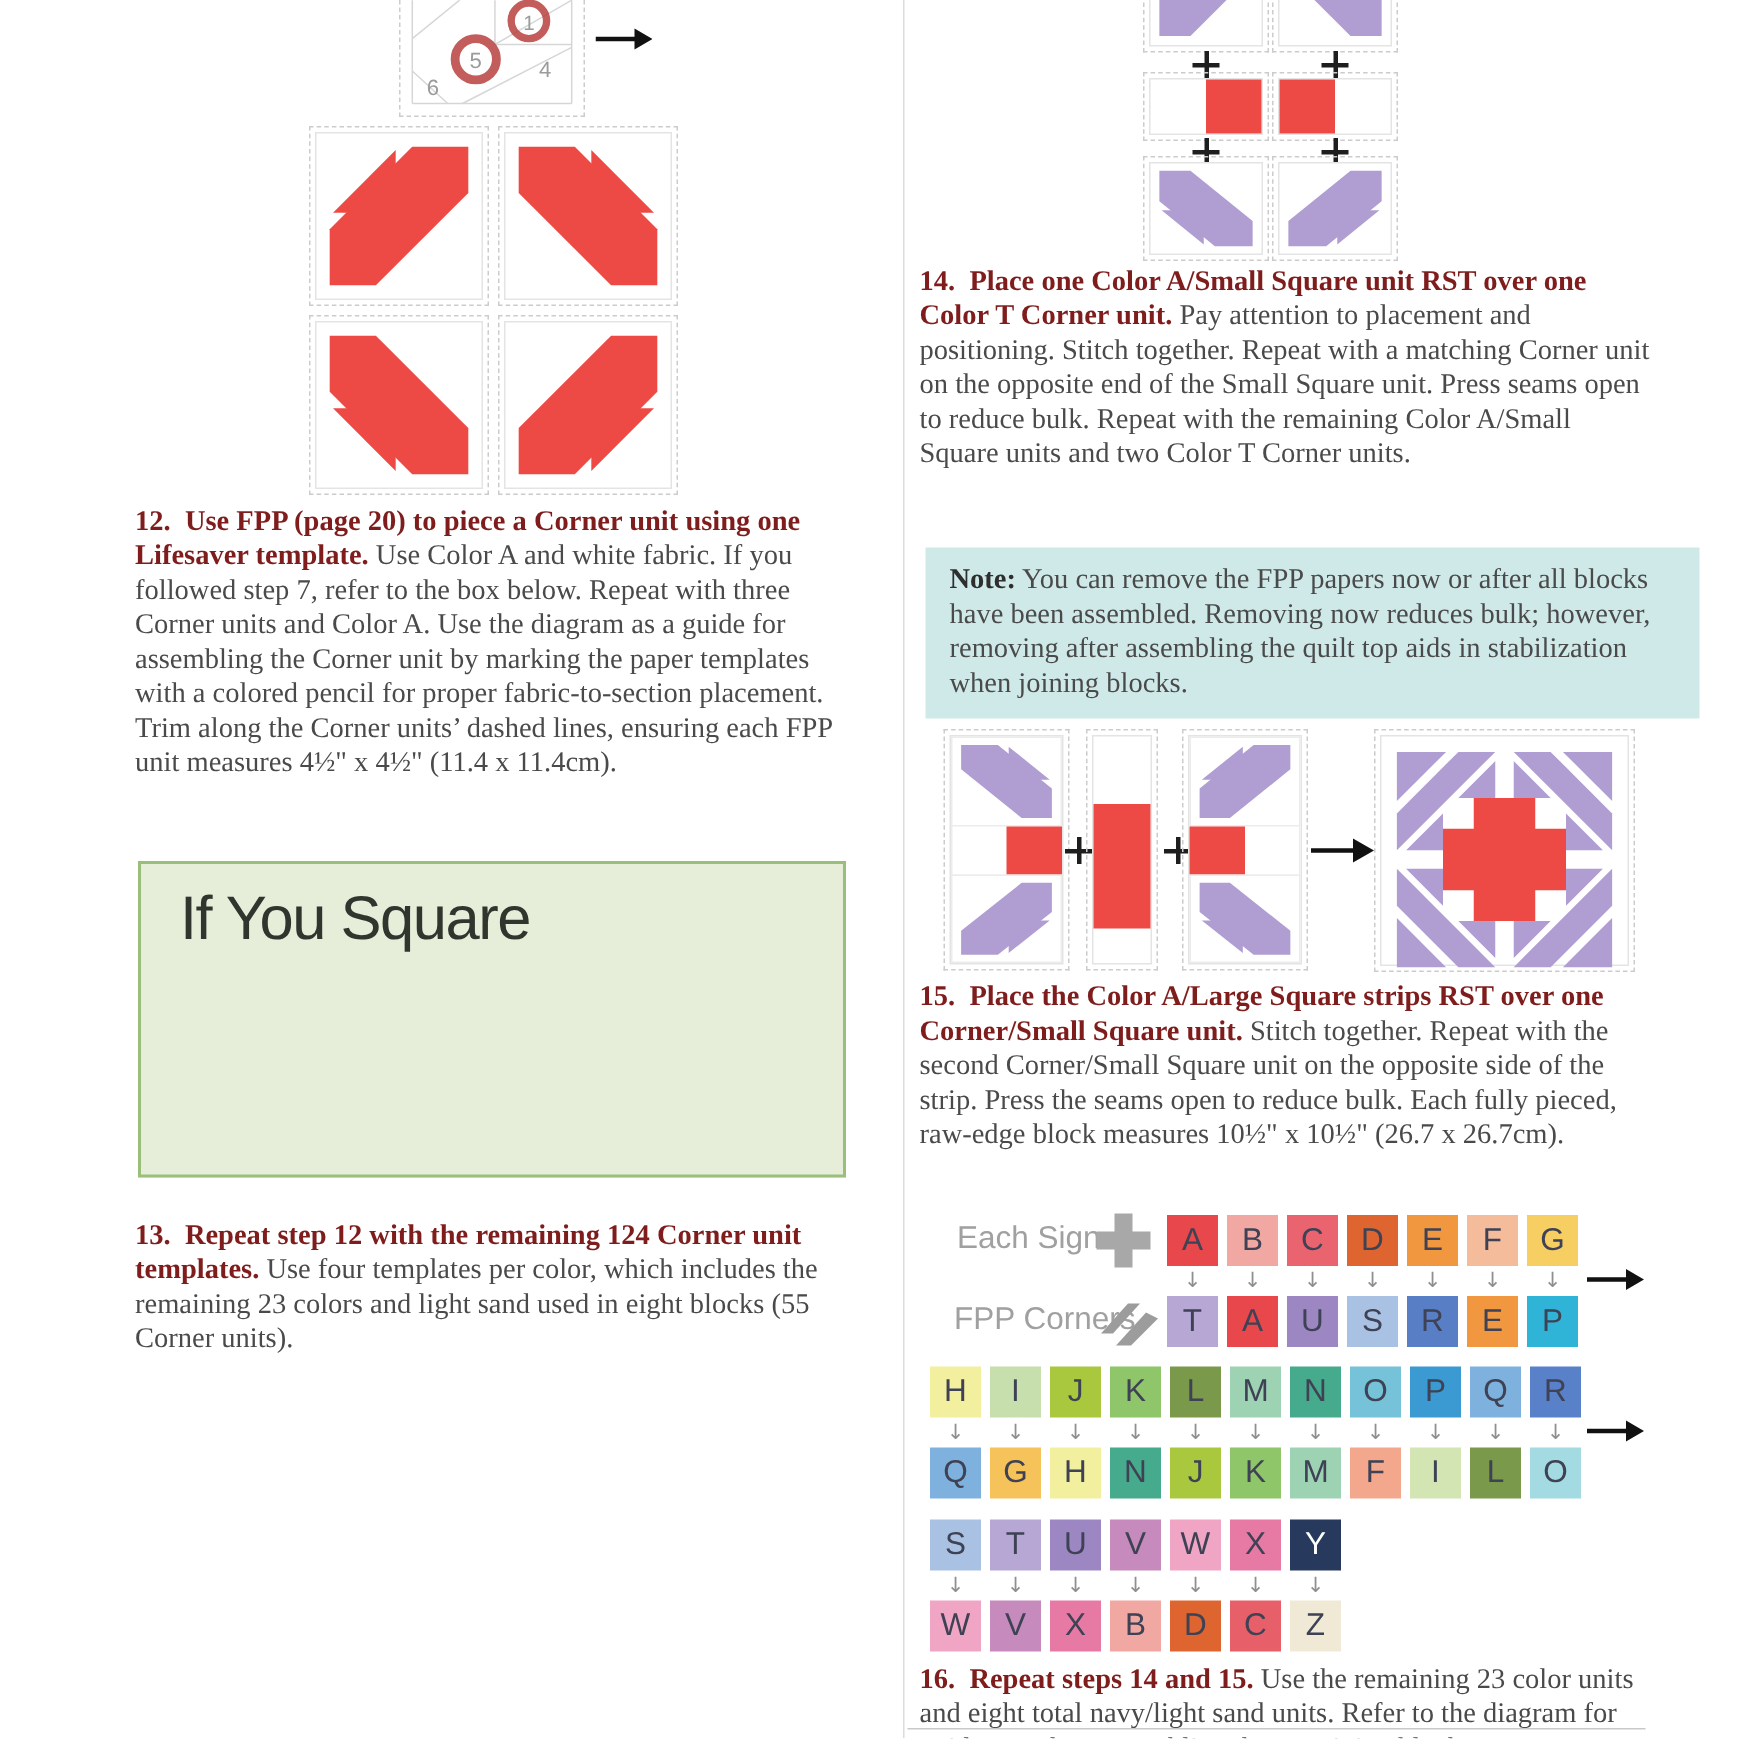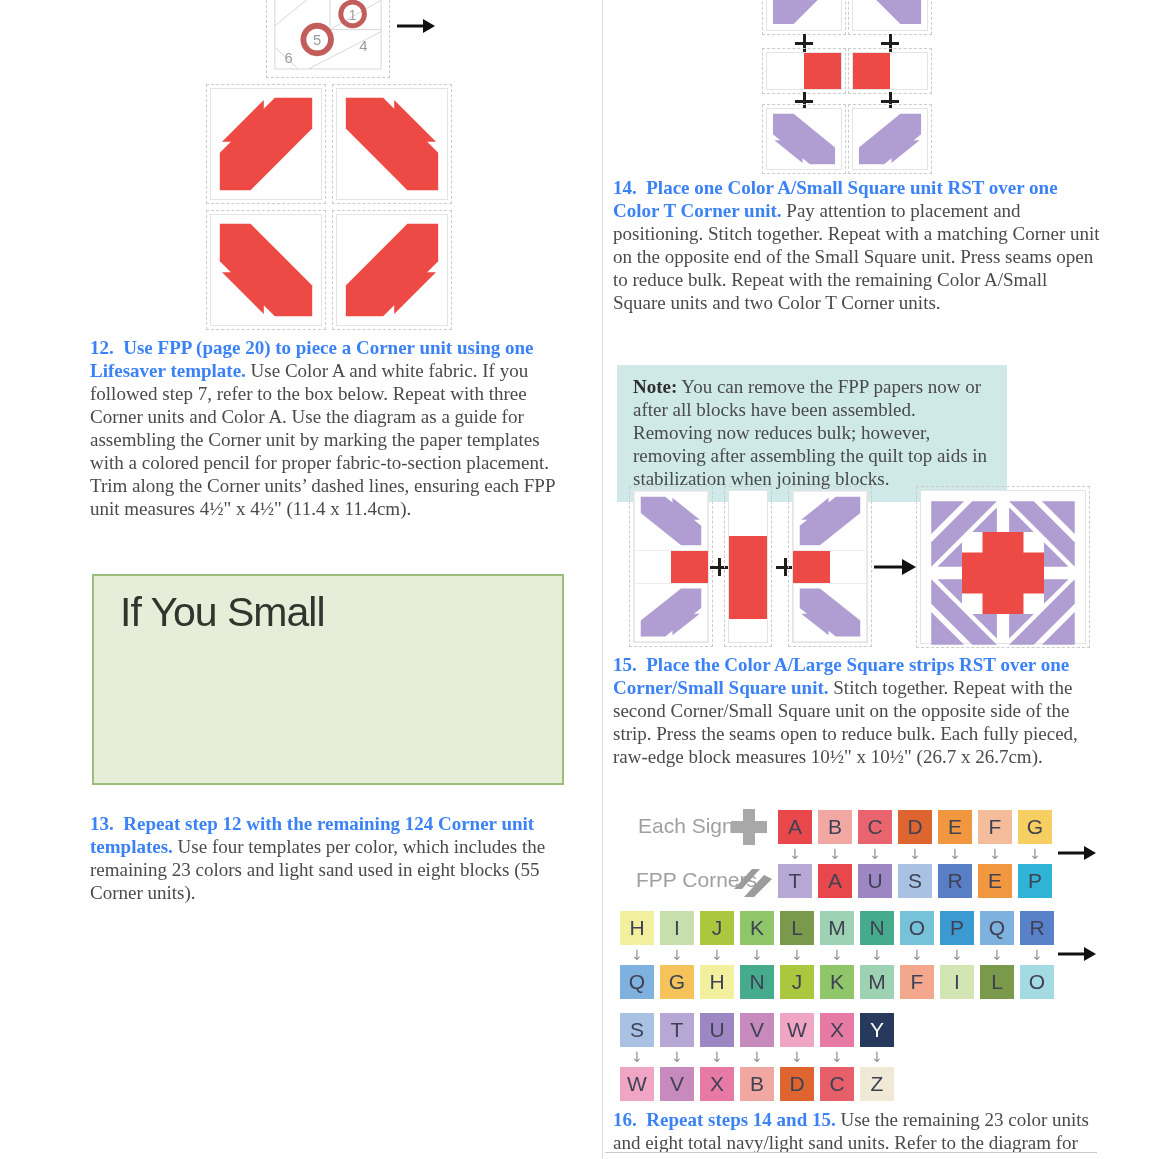--- a/index.html
+++ b/index.html
@@ -2,30 +2,30 @@
 <html style="--red: #ee4a45; --purple: #b09dd2; --green-box-bg: #e6eeda; --green-box-border: #9abf7a; --note-bg: #cfe9e9; --letter-fg: #3f4254;"><head>
 <meta charset="utf-8">
 <style>
   html,body{margin:0;padding:0;background:#fff;}
   #page{position:relative;width:1159px;height:1159px;background:#ffffff;overflow:hidden;
         font-family:"Liberation Serif",serif;color:#4a4a4a;}
   .divider{position:absolute;left:602px;top:0;width:1px;height:1159px;background:#dcdcdc;}
   .hairline{position:absolute;left:605px;top:1152px;width:492px;height:1px;background:#c9c9c9;}
 
   .para{position:absolute;font-size:19px;line-height:23px;margin:0;}
-  .para b{color:#3b82f6;}
+  .para b{color:#7f1d1d;}
 
   .greenbox{position:absolute;left:92px;top:574px;width:472px;height:211px;box-sizing:border-box;
             background:var(--green-box-bg);border:2px solid var(--green-box-border);
             padding:12px 48px 0 26px;}
   .greenbox h2{margin:0 0 6px 0;font-family:"Liberation Sans",sans-serif;font-weight:300;
                font-size:41px;line-height:48px;color:#30362e;letter-spacing:-1px;}
   .greenbox p{margin:0;font-size:18.5px;line-height:23px;color:#565c52;}
 
-  .notebox{position:absolute;left:617px;top:365px;width:390px;box-sizing:border-box;
+  .notebox{position:absolute;left:617px;top:365px;width:516px;box-sizing:border-box;
            background:var(--note-bg);padding:10px 16px 12px 16px;font-size:19px;line-height:23px;}
   .notebox b{color:#2e2e2e;}
 
   
   .unit,.subwrap{position:absolute;background:#fff;border:1px solid #e4e4e4;box-sizing:border-box;
         outline:1px dashed #cccccc;outline-offset:3px;}
   .unit svg{display:block;width:100%;height:100%;}
   .subunit{position:absolute;border:1px solid #ececec;box-sizing:border-box;}
   .subunit svg{display:block;width:100%;height:100%;}
   .fill-red{fill:var(--red);}
@@ -121,21 +121,21 @@
         <g transform="rotate(180 50 50)">
           <polygon class="fill-red" points="10,48 48,10 48,48"></polygon>
           <polygon class="fill-red" points="58,8 92,8 92,36 36,92 8,92 8,58"></polygon>
         </g>
       </svg>
     </div>
 
   <p class="para" style="left:90px;top:336px;width:482px"><b>12.&nbsp;&nbsp;Use FPP (page 20) to piece a Corner unit using one Lifesaver template.</b> <span>Use Color A and white fabric. If you followed step 7, refer to the box below. Repeat with three Corner units and Color A. Use the diagram as a guide for assembling the Corner unit by marking the paper templates with a colored pencil for proper fabric-to-section placement. Trim along the Corner units’ dashed lines, ensuring each FPP unit measures 4½" x 4½" (11.4 x 11.4cm).</span></p>
 
   <div class="greenbox">
-    <h2>If You Small</h2>
+    <h2>If You Square</h2>
   </div>
 
   <p class="para" style="left:90px;top:812px;width:482px"><b>13.&nbsp;&nbsp;Repeat step 12 with the remaining 124 Corner unit templates.</b> <span>Use four templates per color, which includes the remaining 23 colors and light sand used in eight blocks (55 Corner units).</span></p>
 
   <div class="unit" style="left:766px;top:-45px;width:76px;height:76px">
       <svg viewBox="0 0 100 100" preserveAspectRatio="none">
         <g transform="">
           <polygon class="fill-purple" points="10,48 48,10 48,48"></polygon>
           <polygon class="fill-purple" points="58,8 92,8 92,36 36,92 8,92 8,58"></polygon>
         </g>

